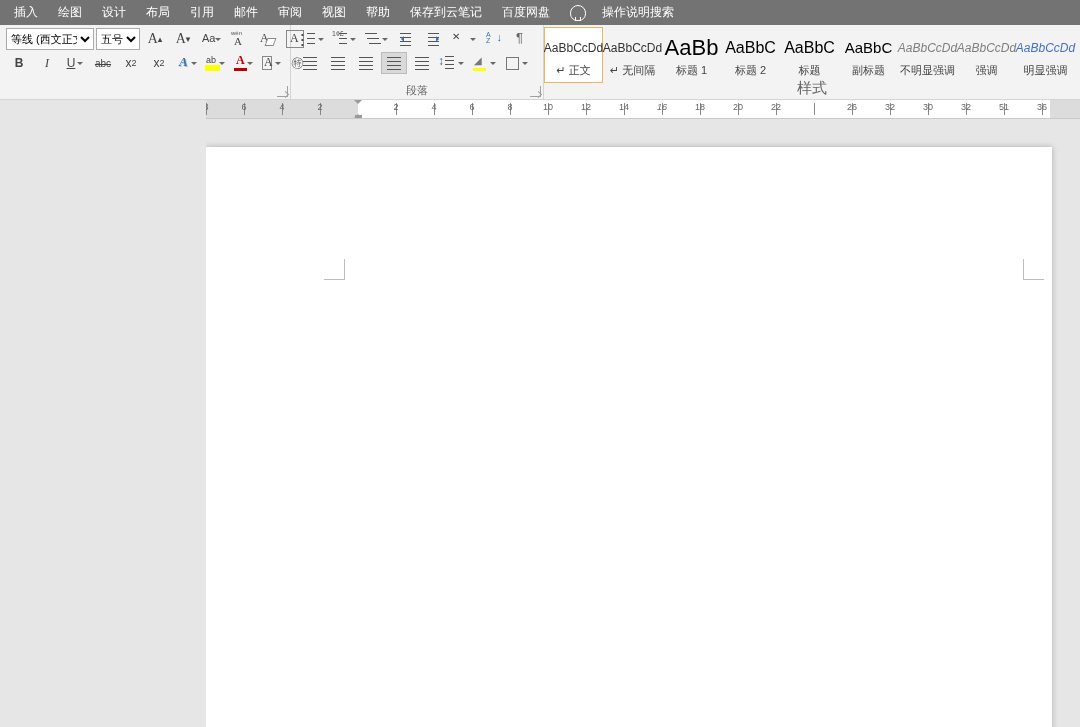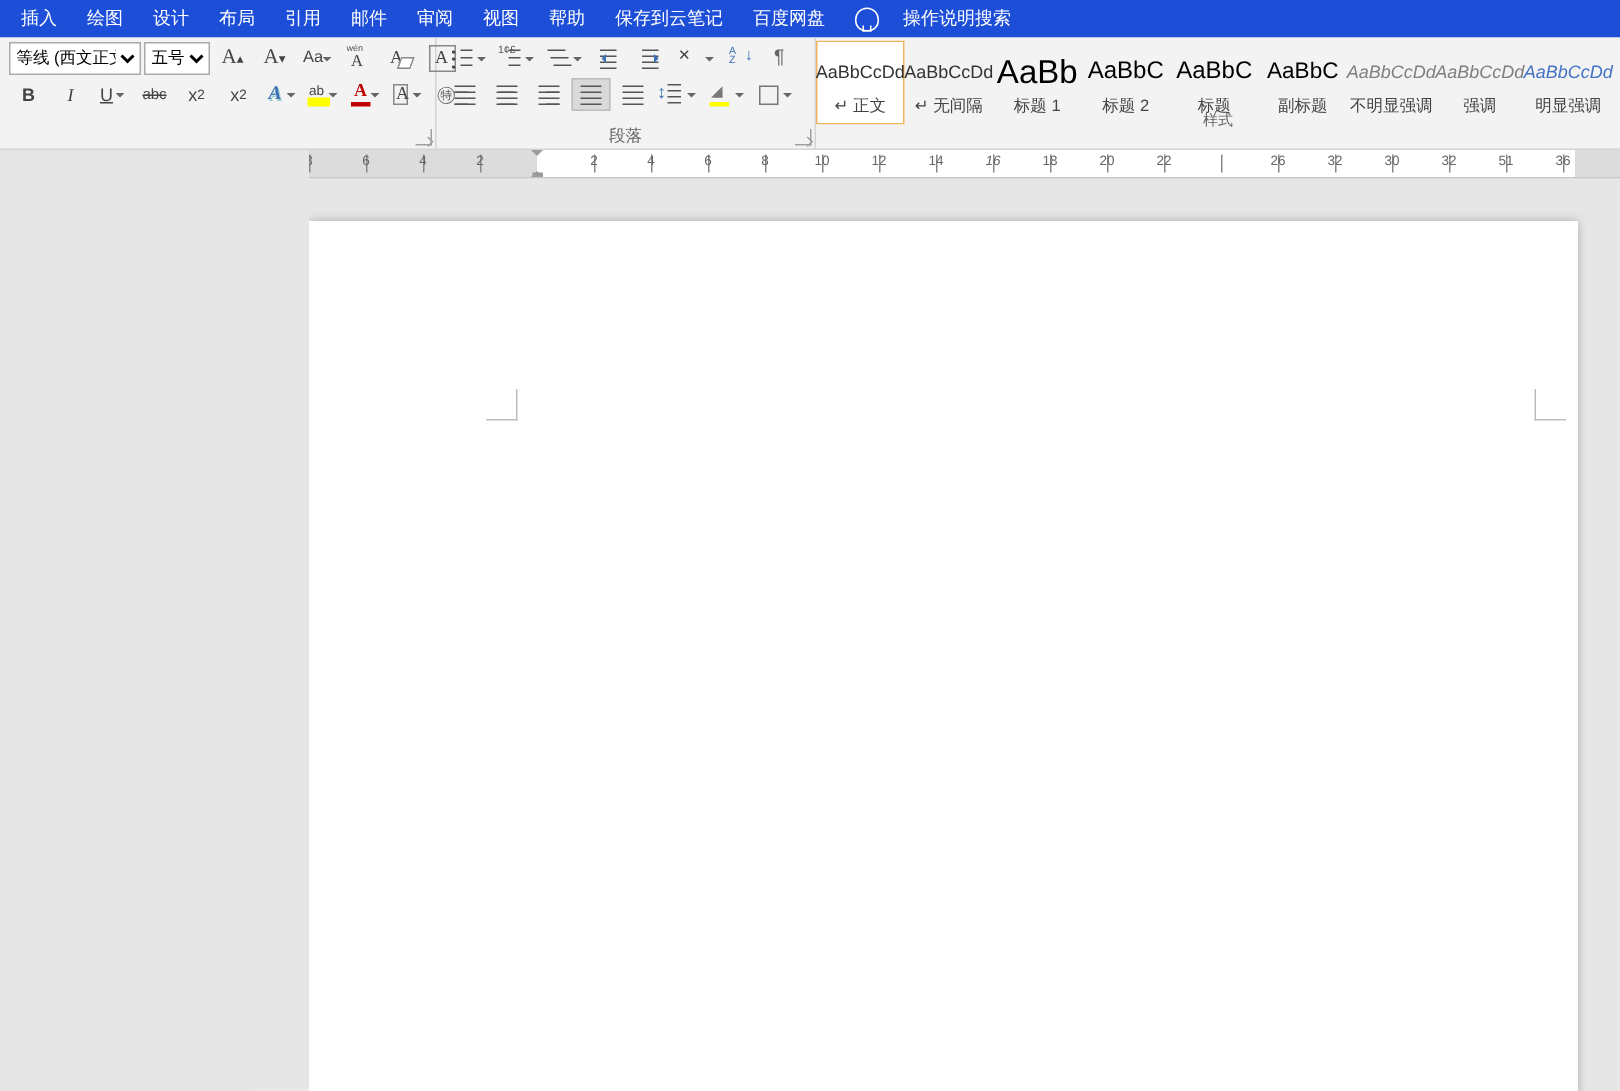--- a/index.html
+++ b/index.html
@@ -1,18 +1,18 @@
 <!DOCTYPE html>
 <html><head>
 <meta charset="utf-8">
 <style>
   html,body{margin:0;padding:0;font-family:"Microsoft YaHei","Segoe UI",Arial,sans-serif;font-size:12px;color:#333;background:#fff;overflow:hidden}
   .app{width:1080px;height:727px;display:flex;flex-direction:column;background:#e6e6e6}
   
-  .menubar{height:25px;background:#1d4ed8;color:#fff;display:flex;align-items:center;padding:0 4px;font-size:12px}
+  .menubar{height:25px;background:#737373;color:#fff;display:flex;align-items:center;padding:0 4px;font-size:12px}
   .menubar .item{padding:0 10px;height:25px;line-height:25px;cursor:pointer}
   .menubar .lightbulb{width:16px;height:16px;border:1.5px solid #fff;border-radius:50% 50% 45% 45%;position:relative;margin:0 6px 0 10px;box-sizing:border-box}
   .menubar .lightbulb::after{content:"";position:absolute;left:4px;top:11px;width:4px;height:3px;border:1px solid #fff;border-top:none}
   .menubar .search{flex:0 0 auto}
   
   .ribbon{background:#f3f3f3;display:flex;border-bottom:1px solid #d4d4d4;height:74px;position:relative}
   .group{display:flex;flex-direction:column;border-right:1px solid #d4d4d4;position:relative;padding:2px 6px 0 6px}
   .group .label{position:absolute;bottom:1px;left:0;right:0;text-align:center;font-size:11px;color:#666}
   .group .launcher{position:absolute;right:2px;bottom:2px;width:10px;height:10px;border:1px solid #a0a0a0;border-top:none;border-left:none}
   .group .launcher::after{content:"";position:absolute;right:-1px;bottom:-1px;width:4px;height:4px;border-right:1px solid #a0a0a0;border-bottom:1px solid #a0a0a0;transform:rotate(-45deg)}
@@ -65,21 +65,21 @@
   .cbord::before{content:"A";position:absolute;left:3px;top:0;font:12px "Times New Roman"}
   .cbord{outline:1px solid #888;outline-offset:-2px}
   .circ::before{content:"㊕";font-size:13px;position:absolute;left:0;top:-1px;color:#555}
   
   .styles{flex:1;display:flex;flex-direction:column;border-right:none;padding:2px 0 0 0;position:relative;min-width:0}
   .gallery{display:flex;overflow:hidden}
   .swatch{width:57px;height:54px;border:1px solid transparent;display:flex;flex-direction:column;align-items:center;justify-content:center;cursor:pointer;flex:0 0 auto}
   .swatch.sel{border-color:#f0b45c;background:#fff}
   .swatch .prev{height:30px;display:flex;align-items:center;justify-content:center;width:100%}
   .swatch .nm{font-size:11px;color:#444;white-space:nowrap}
-  .styles .label{position:absolute;bottom:12px;left:0;right:0;font-size:10px;color:#666}
+  .styles .label{position:absolute;bottom:1px;left:0;right:0;font-size:15px;color:#666}
   
   .work{flex:1;display:flex;background:#e6e6e6;position:relative;overflow:hidden}
   .gutter{width:206px;background:#e6e6e6}
   .docarea{flex:1;display:flex;flex-direction:column}
   .ruler{height:18px;background:#fff;border-bottom:1px solid #c8c8c8;position:relative;font-size:9px;color:#666;overflow:hidden}
   .ruler .neg{position:absolute;left:0;top:0;height:100%;background:#dcdcdc}
   .ruler .tick{position:absolute;top:3px;height:12px;border-left:1px solid #888}
   .ruler .num{position:absolute;top:2px;transform:translateX(-50%)}
   .ruler .indent-top{position:absolute;top:0;width:0;height:0;border:4px solid transparent;border-top-color:#9a9a9a}
   .ruler .indent-bot{position:absolute;bottom:0;width:0;height:0;border:4px solid transparent;border-bottom-color:#9a9a9a}

